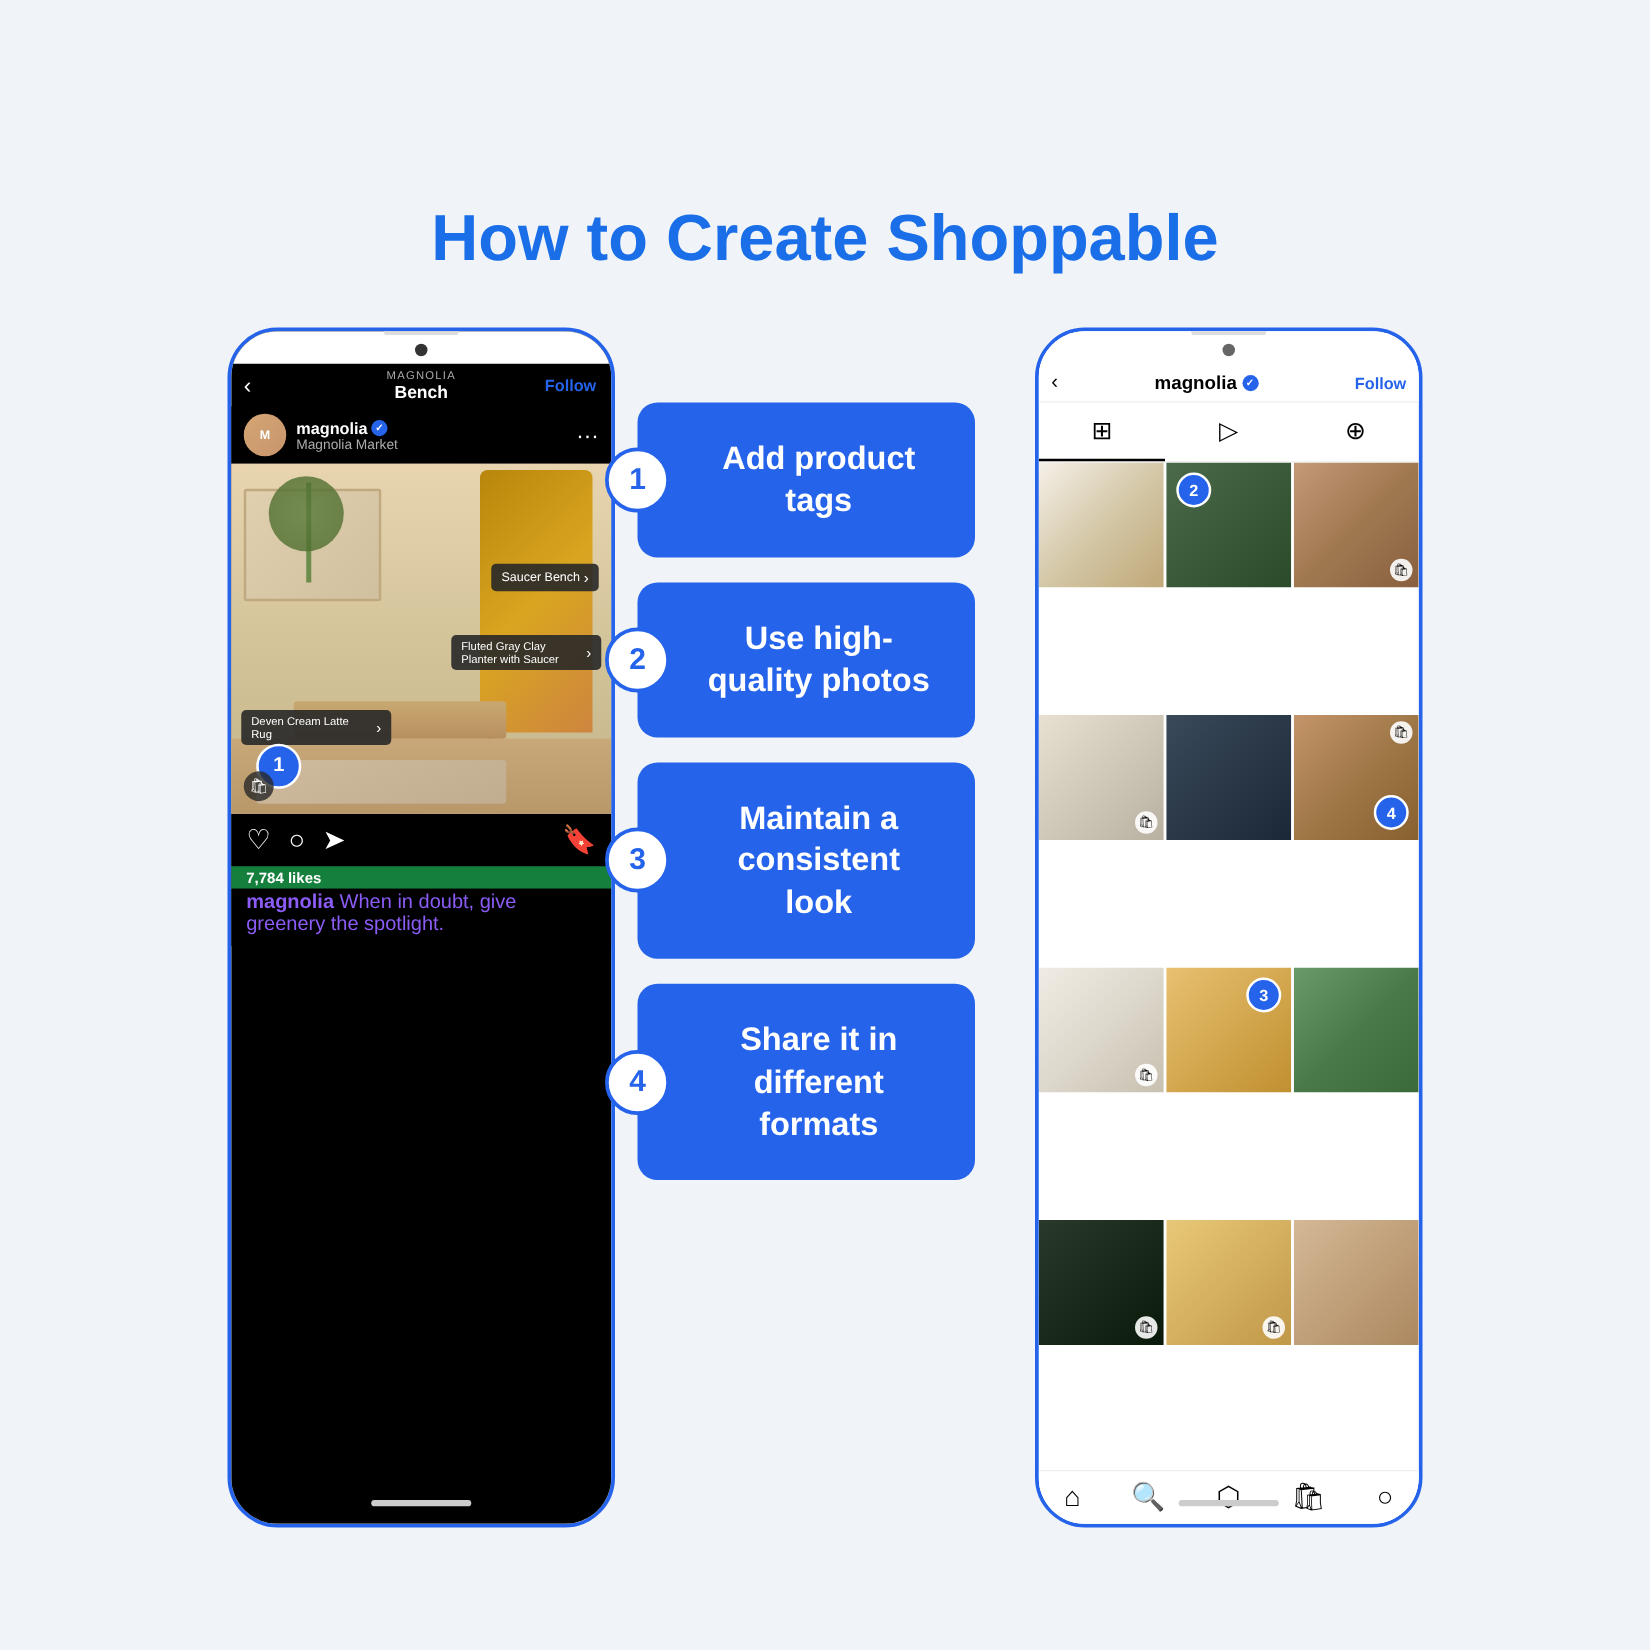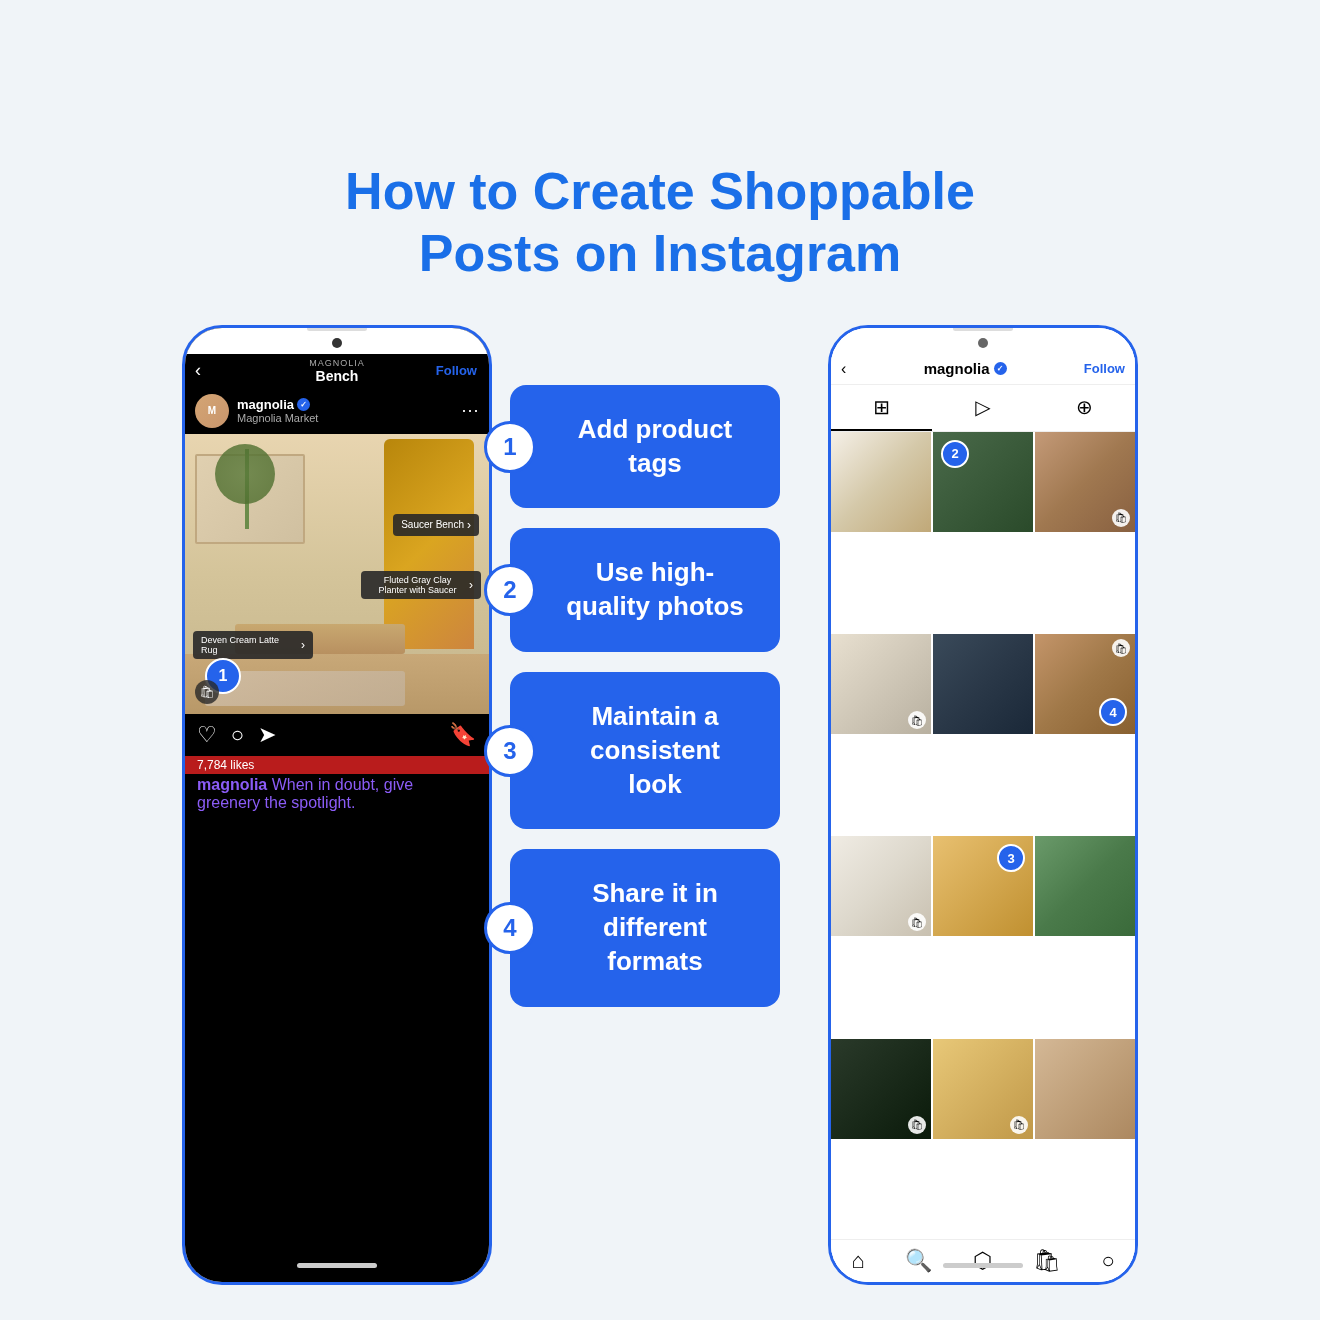--- a/index.html
+++ b/index.html
@@ -223,21 +223,21 @@
       display: flex;
       align-items: center;
       gap: 3px;
     }
     .product-tag::after {
       content: '›';
       font-size: 12px;
     }
 
     .tag-sandy { top: 80px; right: 10px; }
-    .tag-planter { bottom: 110px; right: 10px; white-space: normal; text-align: center; max-width: 120px; }
+    .tag-planter { bottom: 110px; right: 10px; white-space: normal; text-align: left; max-width: 120px; }
     .tag-rug { bottom: 50px; left: 10px; white-space: normal; text-align: left; max-width: 120px; }
 
     .number-badge {
       position: absolute;
       background: #2563eb;
       color: #fff;
       width: 36px;
       height: 36px;
       border-radius: 50%;
       display: flex;
@@ -268,24 +268,24 @@
       justify-content: space-between;
       padding: 8px 12px;
       background: #000;
     }
     .ig-left-actions { display: flex; gap: 14px; }
     .ig-action-icon { font-size: 22px; color: #fff; }
     .ig-bookmark { font-size: 22px; color: #fff; }
 
     .ig-likes {
       padding: 2px 12px;
-      background: #b91c1c;
+      background: #15803d;
       color: #fff;
       font-size: 12px;
-      font-weight: 400;
+      font-weight: 700;
     }
 
     .ig-caption {
       padding: 2px 12px 8px;
       background: #000;
       color: #8b5cf6;
       font-size: 16px;
     }
     .ig-caption strong { font-weight: 700; }
 
@@ -465,21 +465,20 @@
     }
 
   </style>
 </head>
 <body>
 
 <div class="container">
 
   <h1 class="main-title">
     <span>How to Create Shoppable</span><br>
-    <span>Posts on Instagram</span>
   </h1>
 
   <div class="content-row">
 
     <div class="phone-wrapper">
       <div class="phone phone-left">
 
         <div class="phone-side-btn top-right"></div>
         <div class="phone-left-btn vol1"></div>
         <div class="phone-left-btn vol2"></div>

